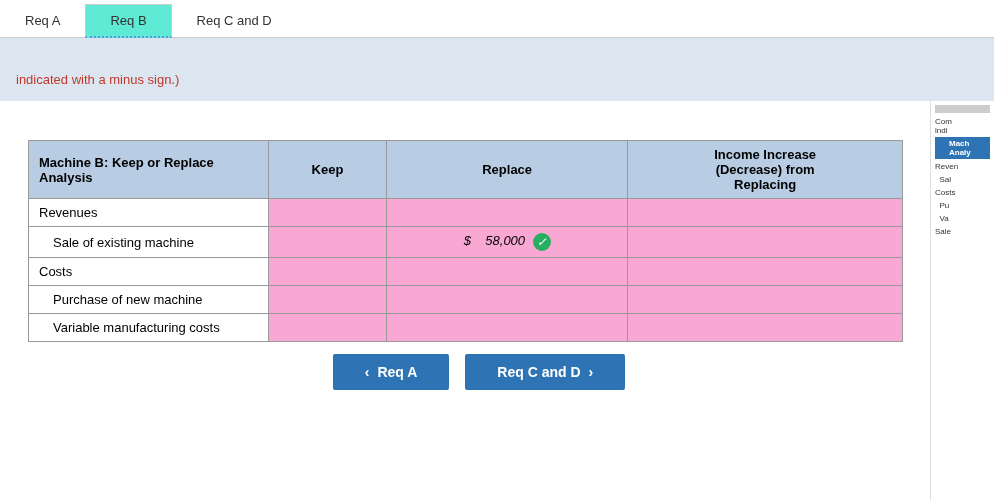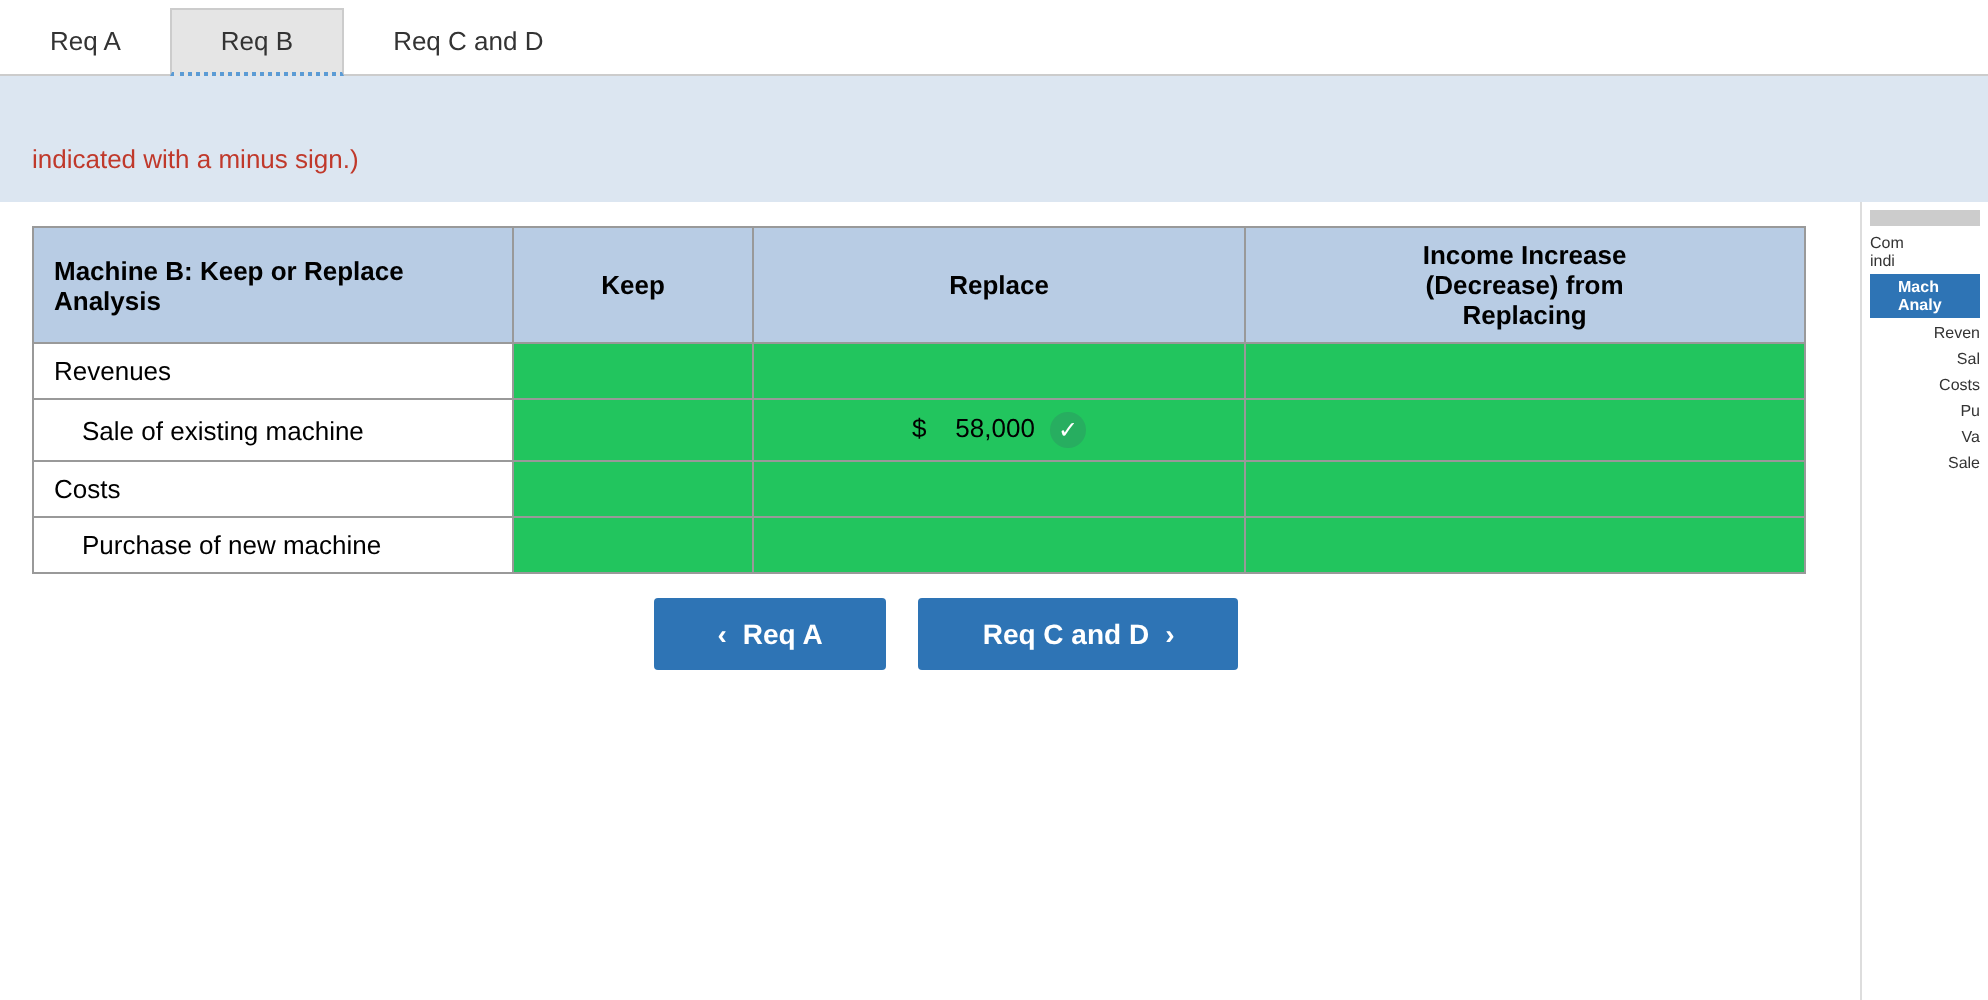--- a/index.html
+++ b/index.html
@@ -26,21 +26,21 @@
       cursor: pointer;
       font-size: 13px;
       color: #333;
       border: 1px solid transparent;
       border-bottom: none;
       position: relative;
     }
     .tab.active {
       border: 1px solid #ccc;
       border-bottom: 1px solid #fff;
-      background: #e5e5e5;
+      background: #5eead4;
       font-weight: normal;
       z-index: 1;
       margin-bottom: -1px;
     }
     .tab.dotted-border {
       border-bottom: 2px dotted #5b9bd5;
     }
 
     
     .instruction-banner {
@@ -57,22 +57,23 @@
     
     .main-content {
       display: flex;
       flex: 1;
       overflow: hidden;
     }
 
     
     .table-area {
       flex: 1;
-      padding: 12px 0 0 16px;
-      overflow: hidden;
+      padding: 12px 0 0 28px;
+      overflow: hidden;
+      margin-top: 27px;
     }
 
     table {
       border-collapse: collapse;
       width: 97%;
     }
     th, td {
       border: 1px solid #999;
       padding: 6px 10px;
       vertical-align: middle;
@@ -88,21 +89,22 @@
     }
     td.label-cell {
       background: #fff;
     }
     td.sub-label {
       padding-left: 24px;
       background: #fff;
     }
     td.value-cell {
       text-align: center;
-      background: #22c55e;
+      background: #f9a8d4;
+      font-style: italic;
     }
 
     .currency-row td {
       font-weight: normal;
     }
 
     
     .check-icon {
       display: inline-block;
       width: 18px;
@@ -162,21 +164,20 @@
       background: #2e74b5;
       color: #fff;
       padding: 2px 14px;
       font-size: 8px;
       font-weight: bold;
     }
     .side-panel .sp-row {
       font-size: 8px;
       color: #333;
       padding: 1px 0;
-      text-align: right;
     }
   </style>
 </head>
 <body>
 
 <div class="tabs-bar">
   <div class="tab">
     <span>Req A</span>
   </div>
   <div class="tab active dotted-border">
@@ -232,20 +233,26 @@
           <td class="value-cell"></td>
         </tr>
 
         <tr>
           <td class="sub-label">Purchase of new machine</td>
           <td class="value-cell"></td>
           <td class="value-cell"></td>
           <td class="value-cell"></td>
         </tr>
 
+        <tr>
+          <td class="sub-label">Variable manufacturing costs</td>
+          <td class="value-cell"></td>
+          <td class="value-cell"></td>
+          <td class="value-cell"></td>
+        </tr>
 
       </tbody>
     </table>
 
     <div class="bottom-nav">
       <button class="nav-button">
         <span>‹</span>
         <span>Req A</span>
       </button>
       <button class="nav-button">

